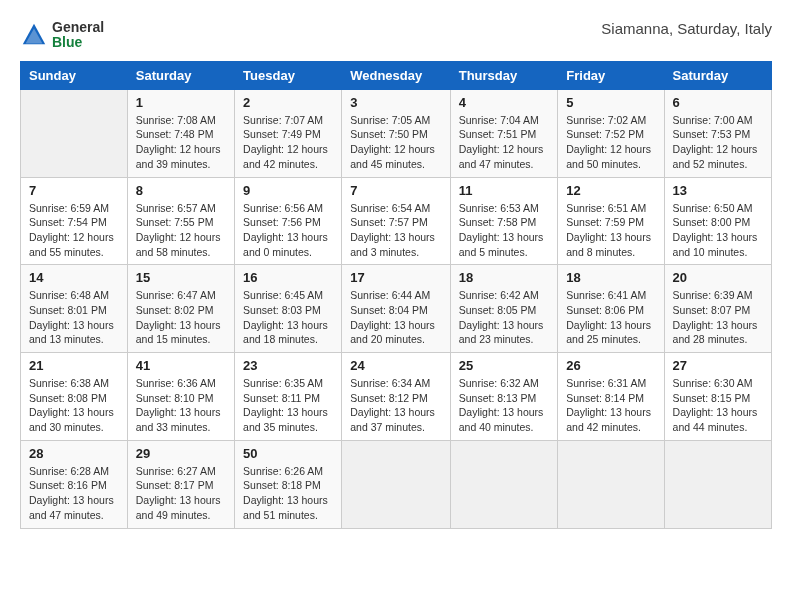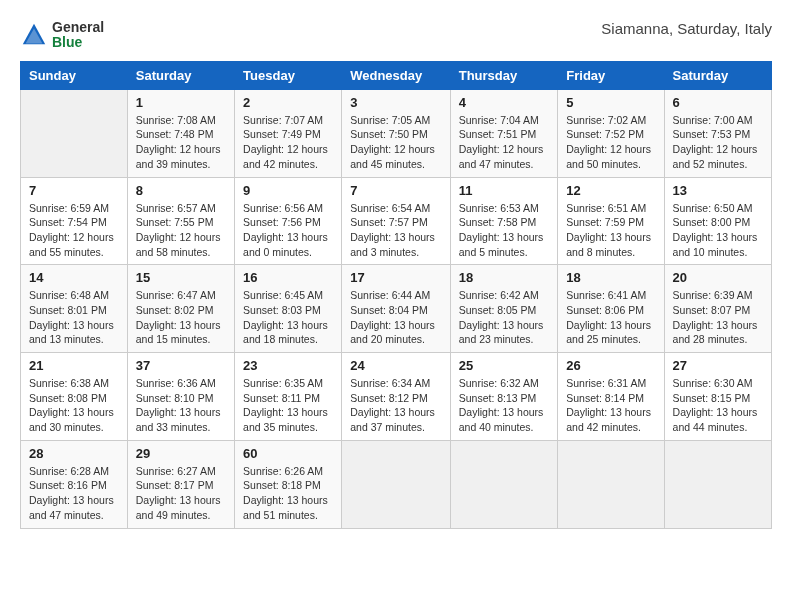--- a/index.html
+++ b/index.html
@@ -168,39 +168,39 @@
         <td><span class="day-num">18</span>
         <span class="day-info">Sunrise: 6:42 AM<br>Sunset: 8:05 PM<br>Daylight: 13 hours and 23 minutes.</span></td>
         <td><span class="day-num">18</span>
         <span class="day-info">Sunrise: 6:41 AM<br>Sunset: 8:06 PM<br>Daylight: 13 hours and 25 minutes.</span></td>
         <td><span class="day-num">20</span>
         <span class="day-info">Sunrise: 6:39 AM<br>Sunset: 8:07 PM<br>Daylight: 13 hours and 28 minutes.</span></td>
       </tr>
       <tr>
         <td><span class="day-num">21</span>
         <span class="day-info">Sunrise: 6:38 AM<br>Sunset: 8:08 PM<br>Daylight: 13 hours and 30 minutes.</span></td>
-        <td><span class="day-num">37</span>
+        <td><span class="day-num">41</span>
         <span class="day-info">Sunrise: 6:36 AM<br>Sunset: 8:10 PM<br>Daylight: 13 hours and 33 minutes.</span></td>
         <td><span class="day-num">23</span>
         <span class="day-info">Sunrise: 6:35 AM<br>Sunset: 8:11 PM<br>Daylight: 13 hours and 35 minutes.</span></td>
         <td><span class="day-num">24</span>
         <span class="day-info">Sunrise: 6:34 AM<br>Sunset: 8:12 PM<br>Daylight: 13 hours and 37 minutes.</span></td>
         <td><span class="day-num">25</span>
         <span class="day-info">Sunrise: 6:32 AM<br>Sunset: 8:13 PM<br>Daylight: 13 hours and 40 minutes.</span></td>
         <td><span class="day-num">26</span>
         <span class="day-info">Sunrise: 6:31 AM<br>Sunset: 8:14 PM<br>Daylight: 13 hours and 42 minutes.</span></td>
         <td><span class="day-num">27</span>
         <span class="day-info">Sunrise: 6:30 AM<br>Sunset: 8:15 PM<br>Daylight: 13 hours and 44 minutes.</span></td>
       </tr>
       <tr>
         <td><span class="day-num">28</span>
         <span class="day-info">Sunrise: 6:28 AM<br>Sunset: 8:16 PM<br>Daylight: 13 hours and 47 minutes.</span></td>
         <td><span class="day-num">29</span>
         <span class="day-info">Sunrise: 6:27 AM<br>Sunset: 8:17 PM<br>Daylight: 13 hours and 49 minutes.</span></td>
-        <td><span class="day-num">60</span>
+        <td><span class="day-num">50</span>
         <span class="day-info">Sunrise: 6:26 AM<br>Sunset: 8:18 PM<br>Daylight: 13 hours and 51 minutes.</span></td>
         <td class="empty-cell"></td>
         <td class="empty-cell"></td>
         <td class="empty-cell"></td>
         <td class="empty-cell"></td>
       </tr>
     </tbody>
 </table>
 
 </body></html>

